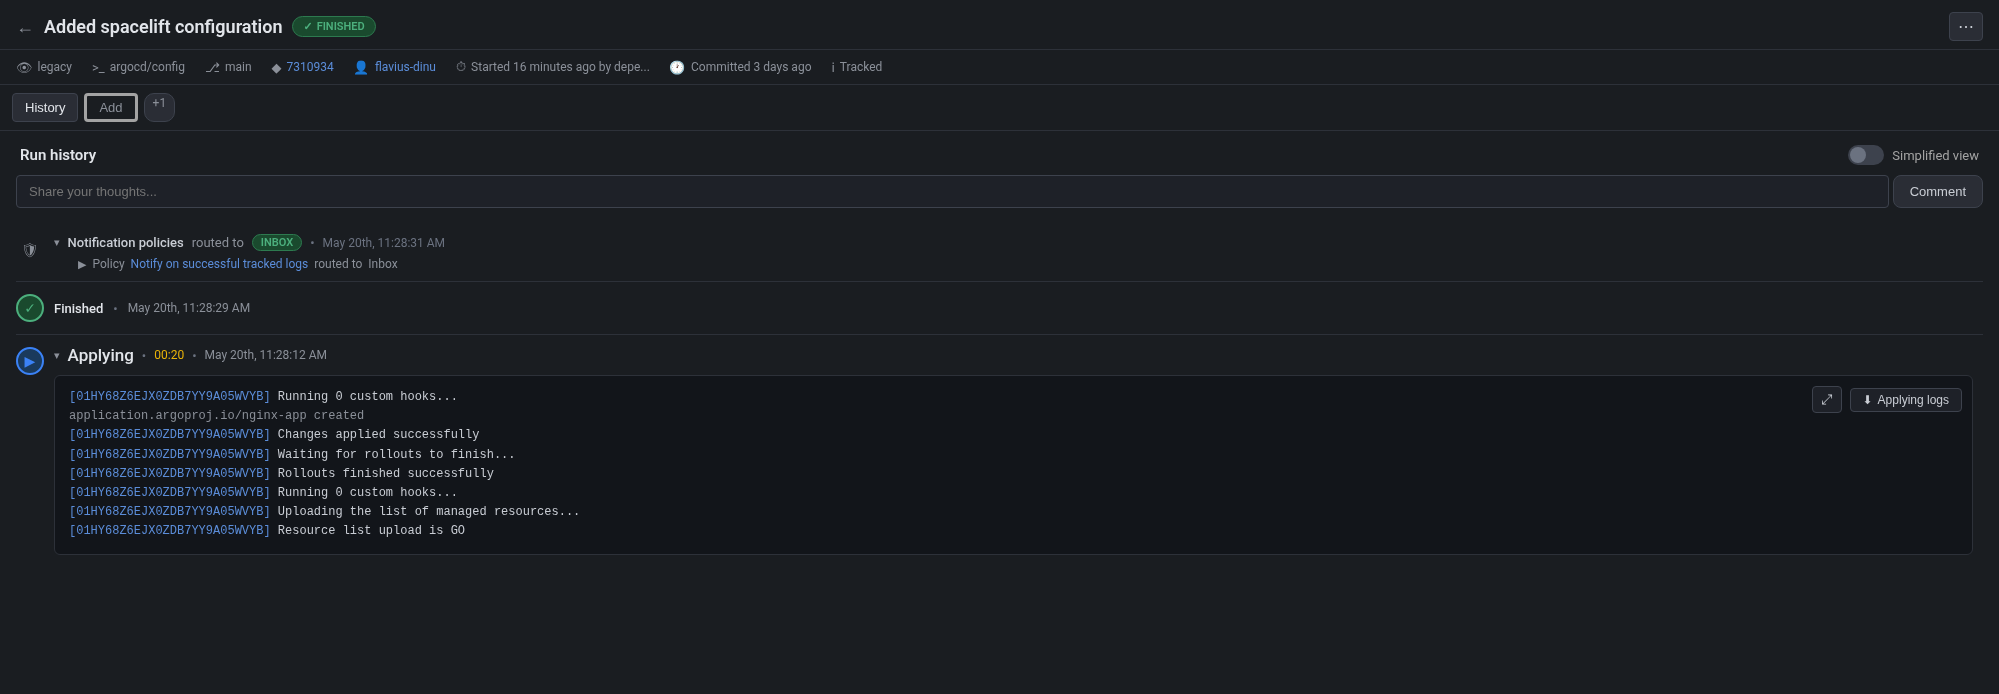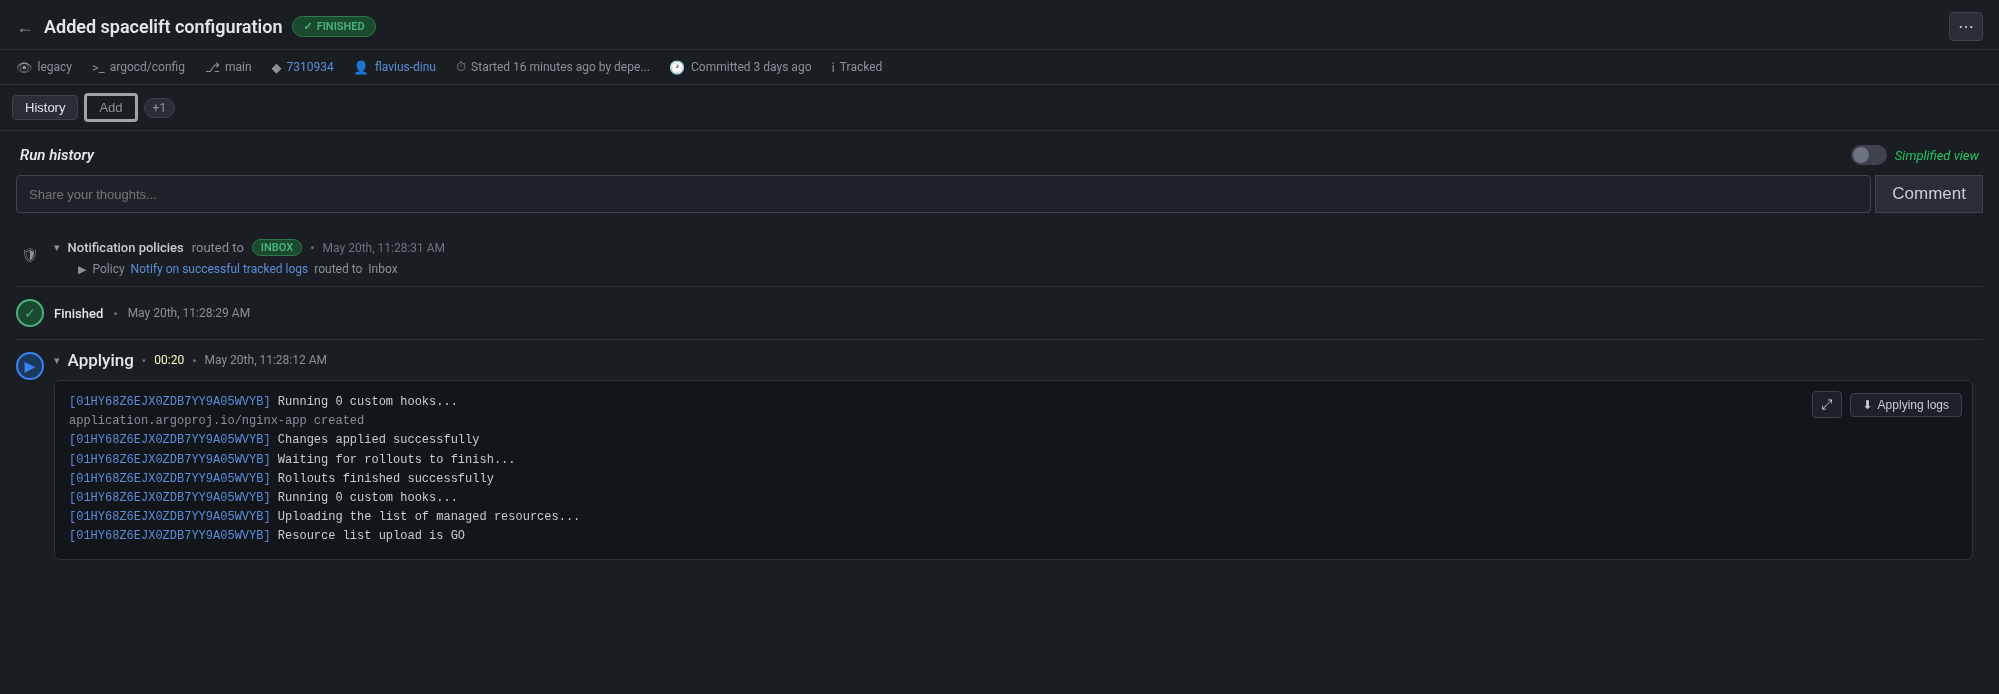--- a/index.html
+++ b/index.html
@@ -78,21 +78,20 @@
       font-size: 13px;
     }
     .meta-item .link {
       color: #5b8dd9;
       cursor: pointer;
     }
 
     
     .tab-bar {
       display: flex;
-      align-items: center;
       gap: 6px;
       padding: 8px 12px;
       border-bottom: 1px solid #2d3139;
     }
     .tab-active {
       background: #2a2d35;
       border: 1px solid #3d424d;
       color: #e2e5ea;
       padding: 4px 12px;
       border-radius: 4px;
@@ -123,32 +122,31 @@
     .main-content {
       padding: 0 16px;
     }
 
     
     .run-history-header {
       display: flex;
       align-items: center;
       justify-content: space-between;
       padding: 14px 4px 10px;
-      font-style: italic;
     }
     .run-history-title {
       font-size: 15px;
       font-weight: 600;
       color: #e2e5ea;
     }
     .simplified-view {
       display: flex;
       align-items: center;
       gap: 8px;
-      color: #22c55e;
+      color: #a3a3a3;
       font-size: 13px;
     }
     .toggle {
       width: 36px;
       height: 20px;
       background: #3d424d;
       border-radius: 10px;
       position: relative;
       cursor: pointer;
     }
@@ -178,22 +176,22 @@
       color: #8b9099;
       padding: 8px 12px;
       font-size: 13px;
       outline: none;
     }
     .comment-btn {
       background: #2a2d35;
       border: 1px solid #3d424d;
       color: #c9cdd4;
       padding: 8px 16px;
-      border-radius: 0;
-      font-size: 17px;
+      border-radius: 8px;
+      font-size: 13px;
       cursor: pointer;
       white-space: nowrap;
     }
 
     
     .timeline {
       position: relative;
     }
 
     
@@ -323,21 +321,21 @@
       align-items: center;
       gap: 8px;
       margin-bottom: 10px;
     }
     .applying-label {
       color: #e2e5ea;
       font-weight: 500;
       font-size: 17px;
     }
     .duration {
-      color: #fef9c3;
+      color: #eab308;
       font-size: 12px;
     }
 
     
     .log-box {
       background: #12151a;
       border: 1px solid #2d3139;
       border-radius: 6px;
       padding: 12px 14px;
       font-family: 'Courier New', Courier, monospace;

